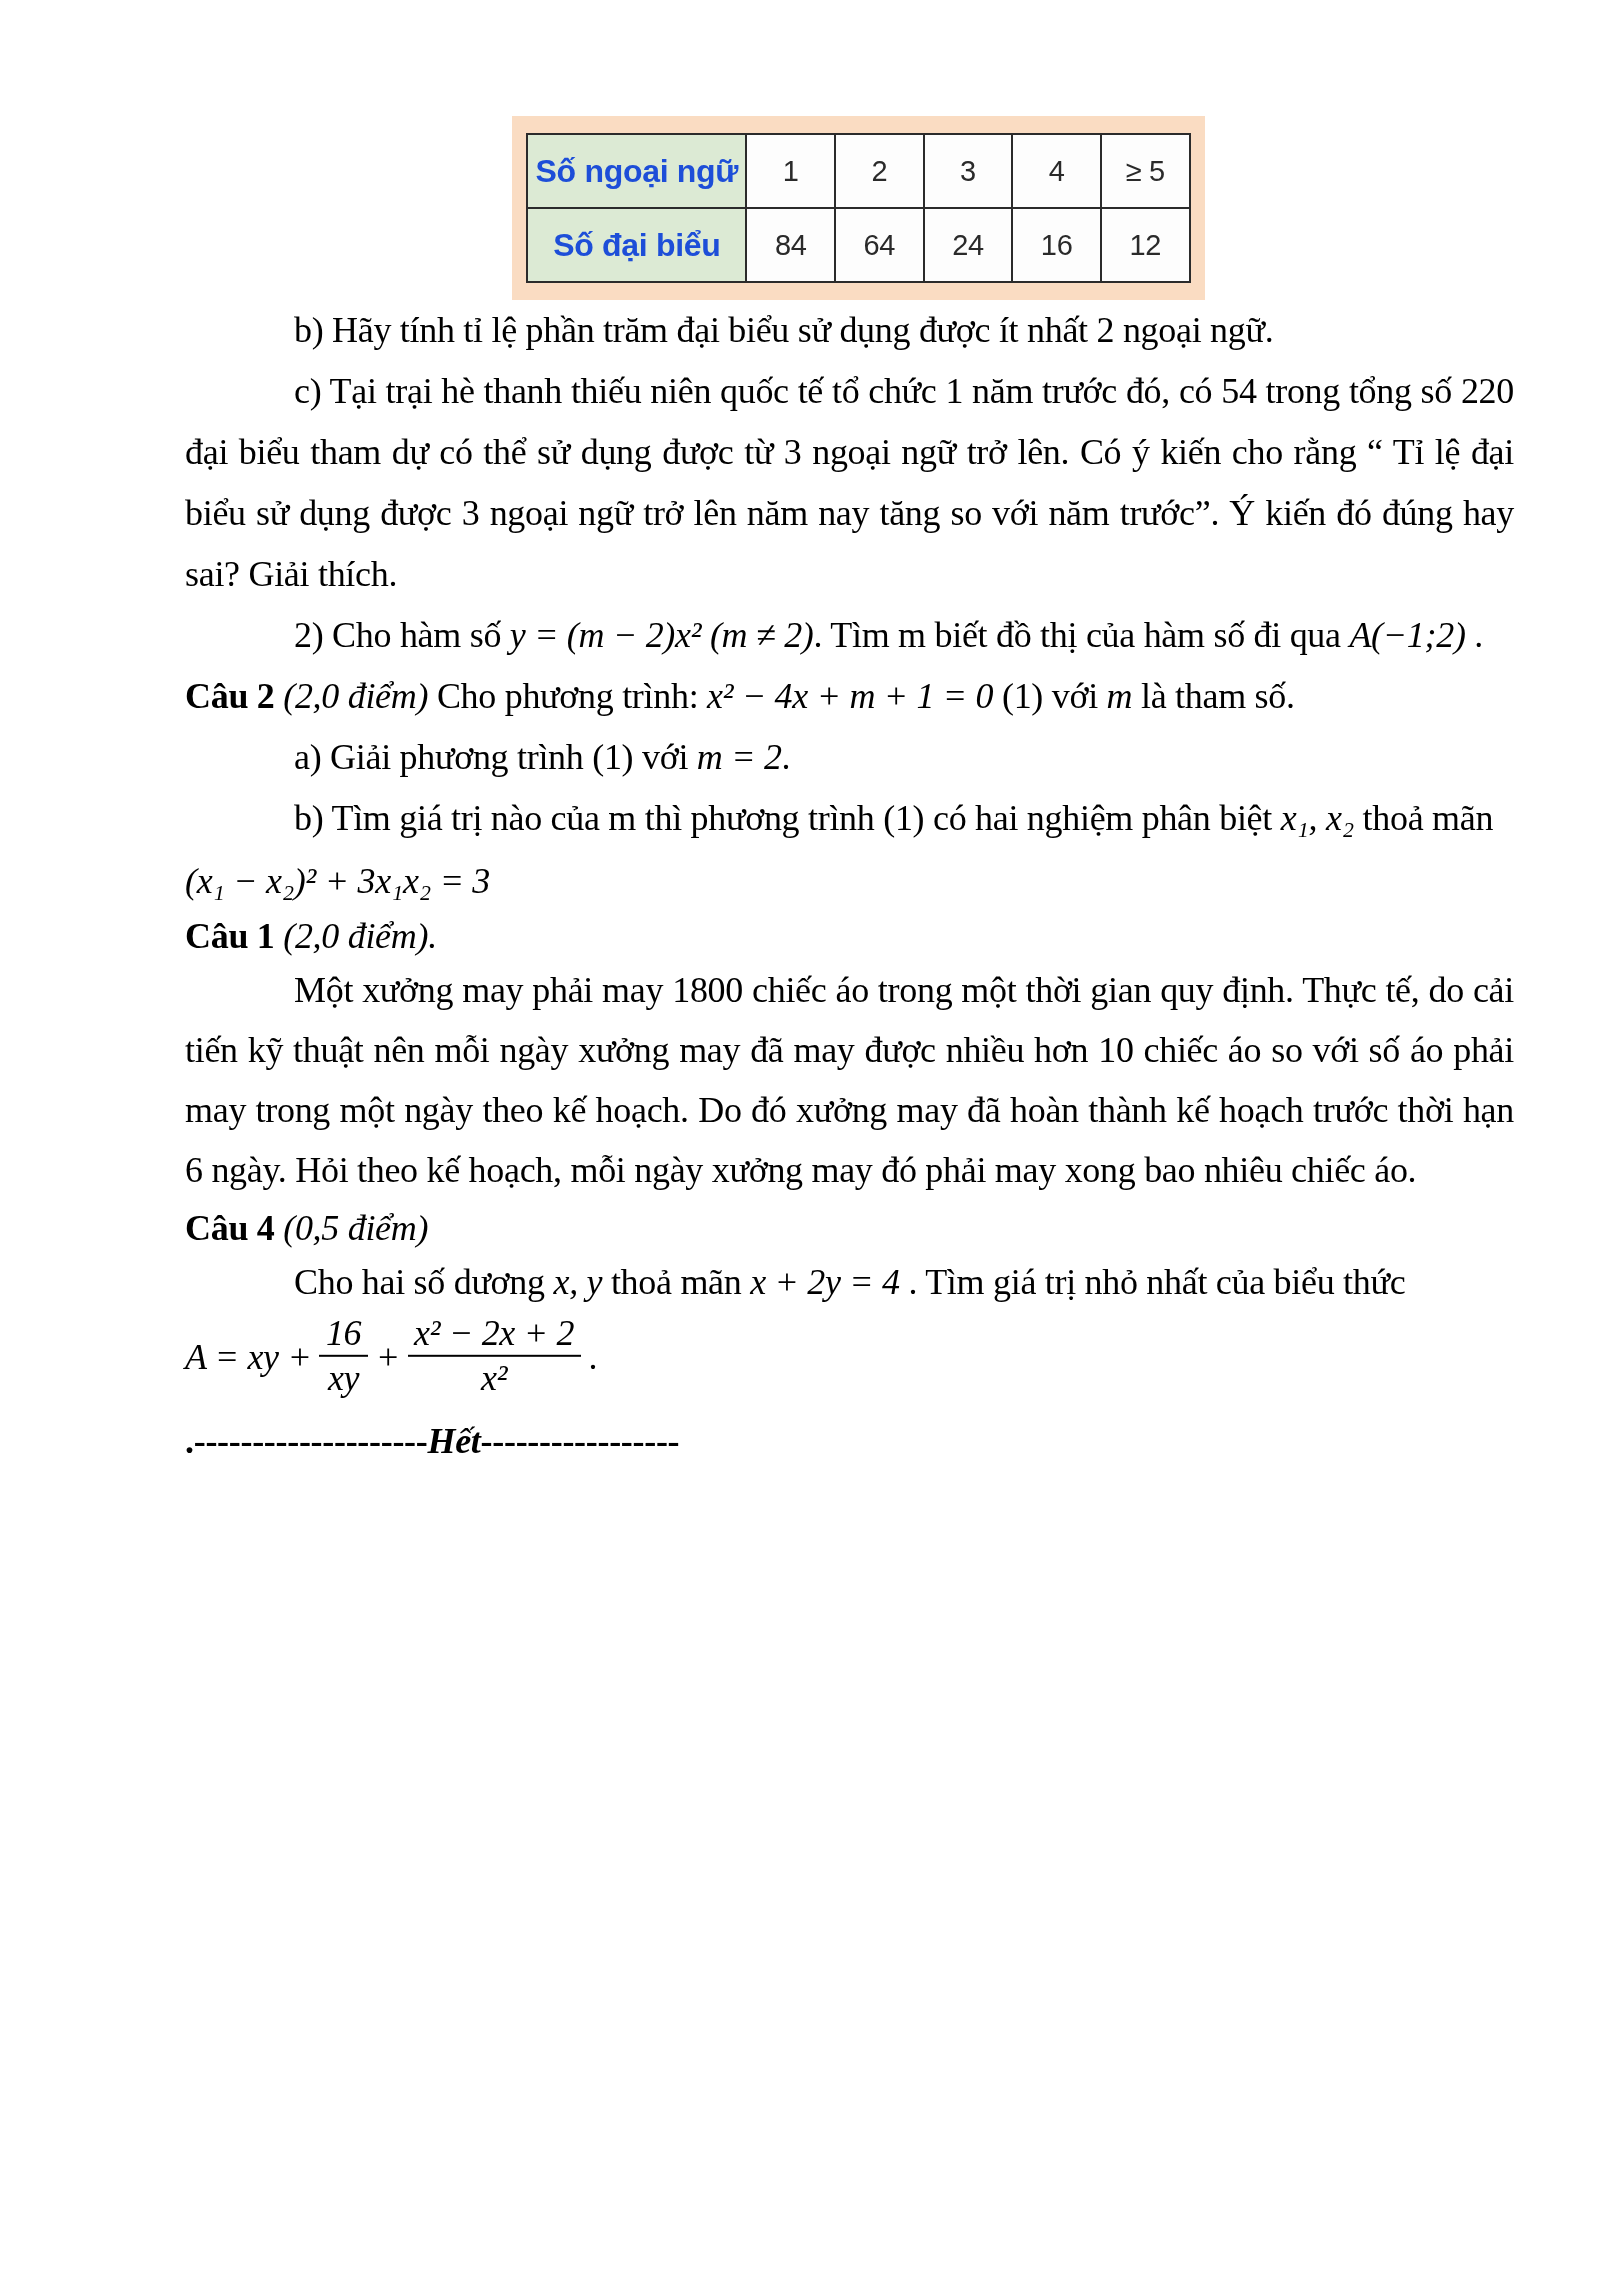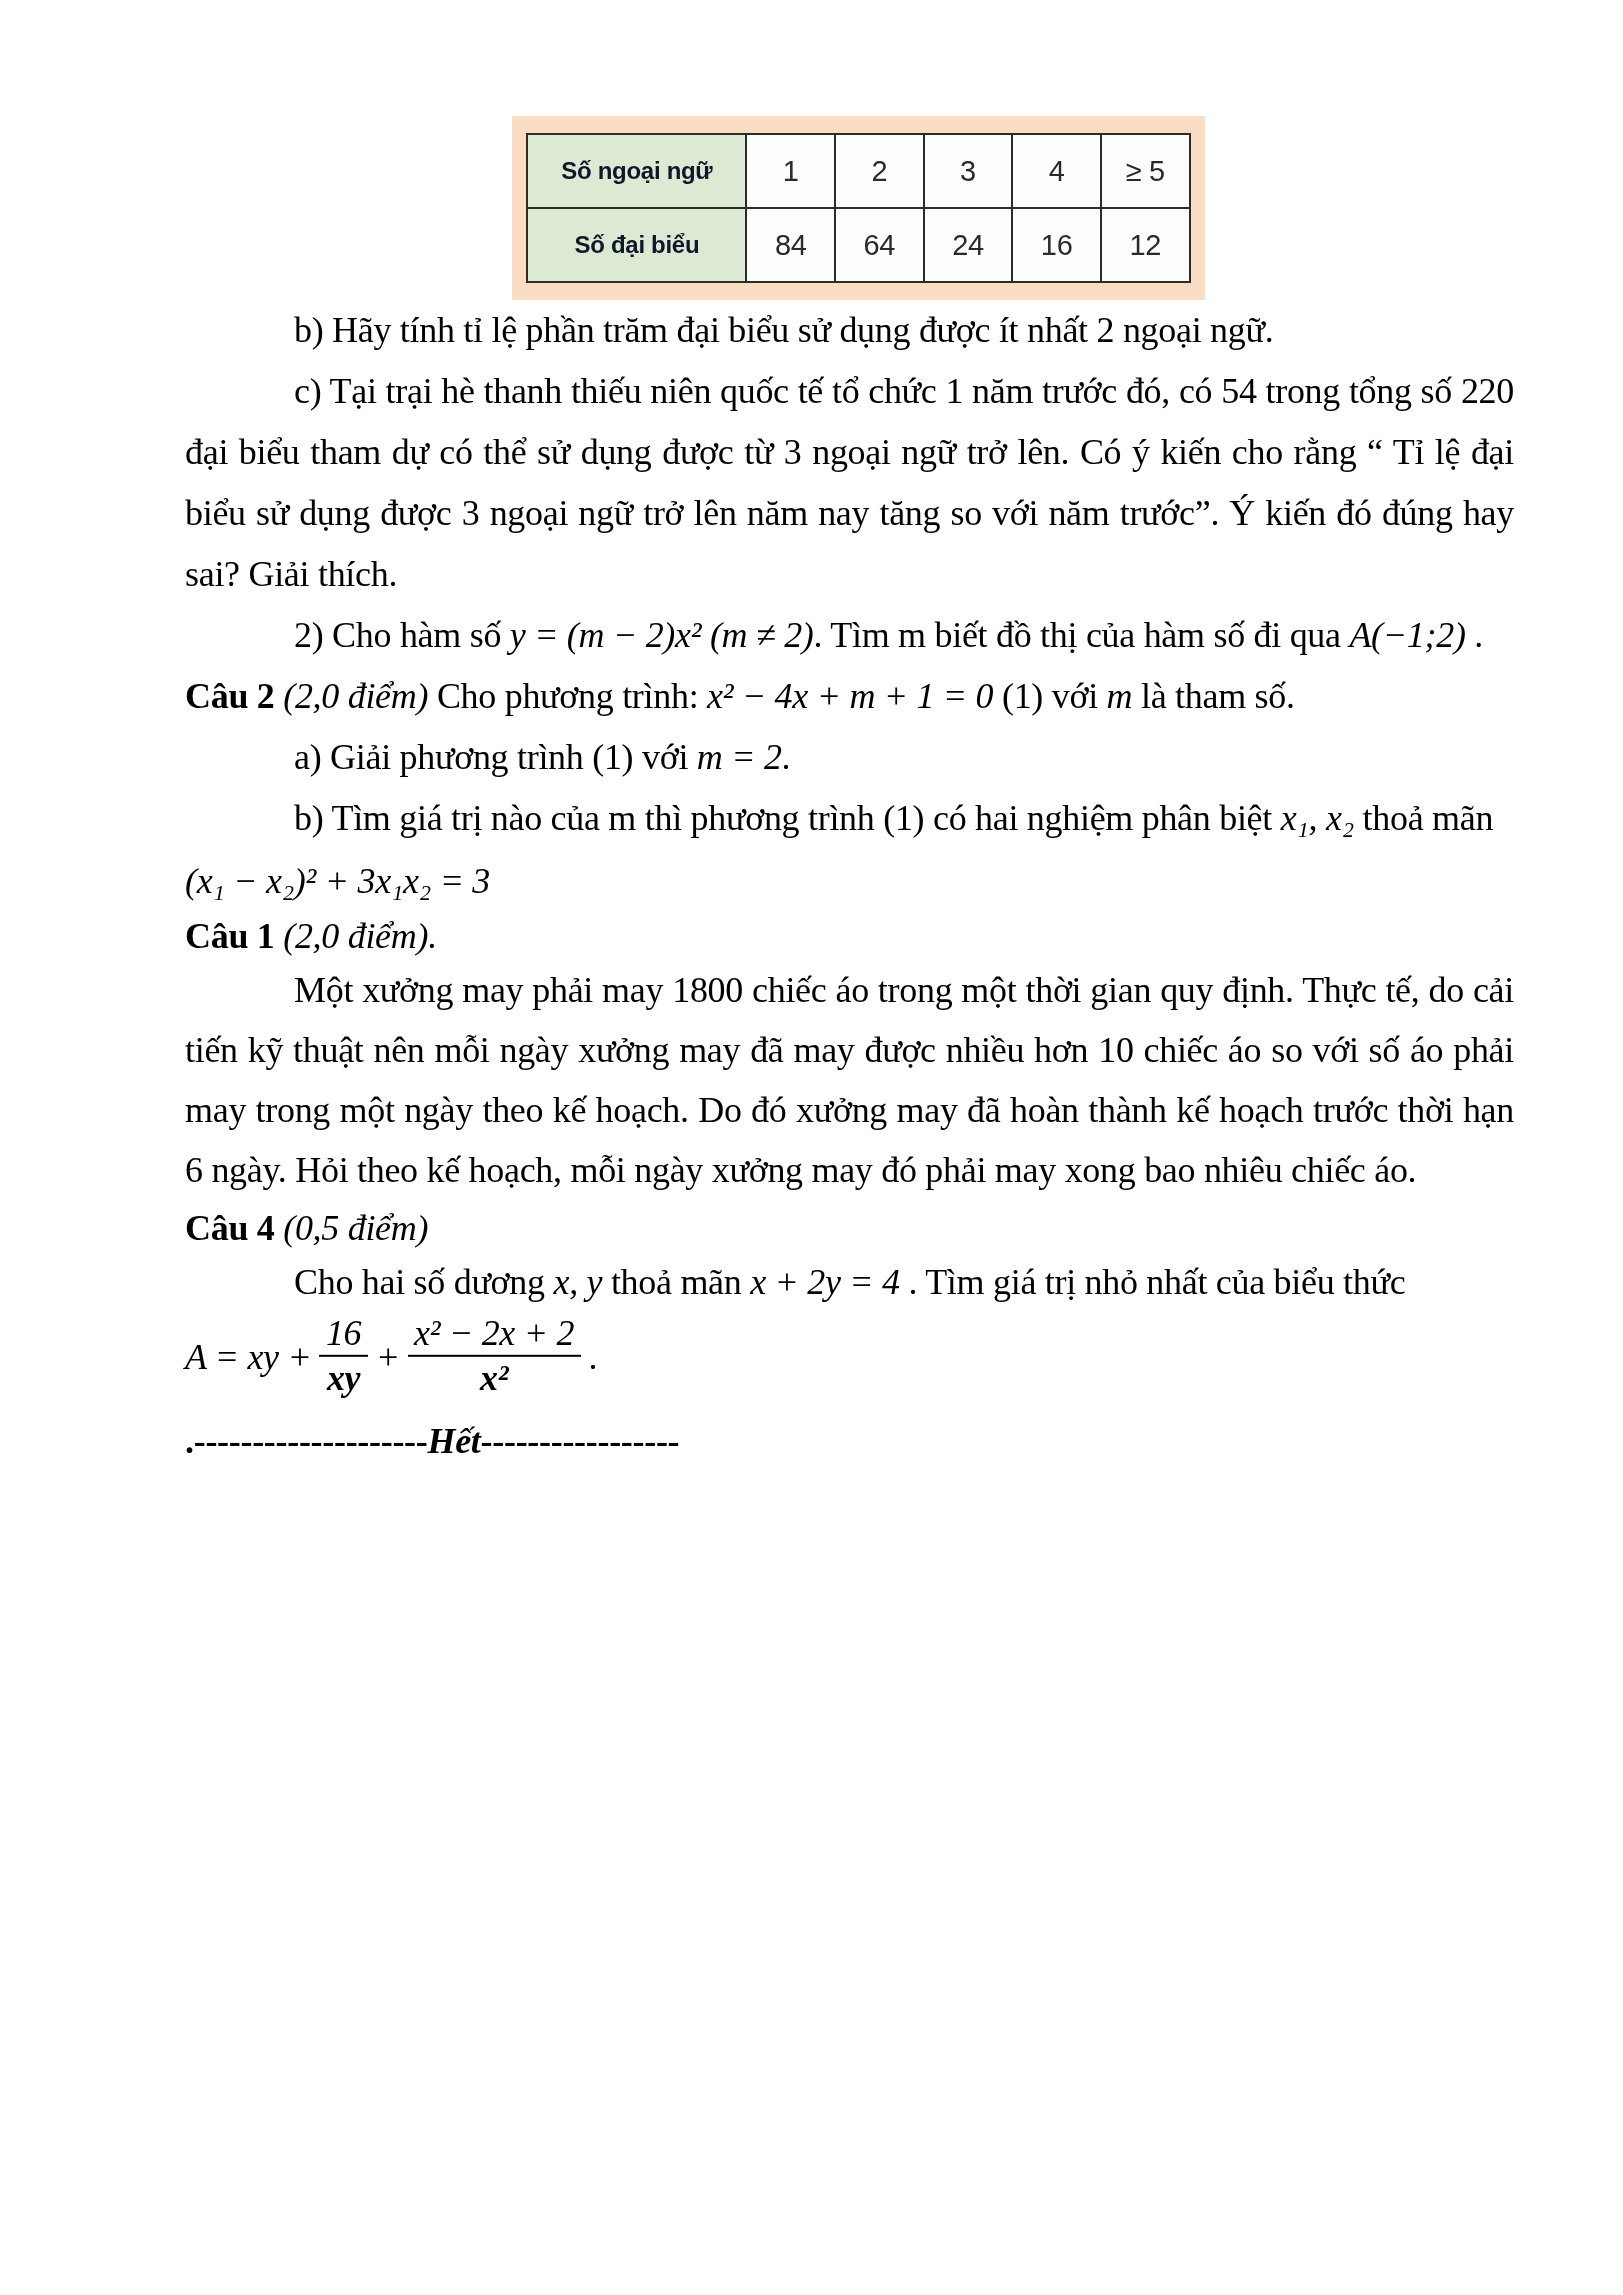--- a/index.html
+++ b/index.html
@@ -7,21 +7,21 @@
     position:relative; width:1623px; height:2295px; background:#ffffff;
     font-family:"Liberation Serif","DejaVu Serif",serif; font-size:36px; color:#000;
     letter-spacing:-0.3px; overflow:hidden;
   }
   .content { position:absolute; left:185px; top:0; width:1329px; }
 
   
   .table-frame { margin:116px 0 0 327px; width:693px; background:#fadcc2; padding:17px 14.4px; box-sizing:border-box; }
   table.freq { border-collapse:collapse; width:100%; font-family:"Liberation Sans","DejaVu Sans",sans-serif; table-layout:fixed; }
   table.freq td { border:2.6px solid #2b2b2b; height:70px; text-align:center; vertical-align:middle; background:#fdfdfd; font-size:29px; color:#2a2a2a; }
-  table.freq td.hd { background:#dcead4; font-weight:bold; font-size:24px; color:#0f172a; }
+  table.freq td.hd { background:#dcead4; font-weight:bold; font-size:32px; color:#1d4ed8; }
   table.freq col.chd { width:219px; }
 
   
   p { margin:0; }
   .p15 { line-height:61px; }
   .first { margin-top:18.3px; }
   .ind { text-indent:109px; }
   .one { white-space:nowrap; }
   .just { text-align:justify; }
   .b { font-weight:bold; }
@@ -31,21 +31,21 @@
   .f3line { line-height:64px; }
   .c3head { line-height:47px; }
   .c3body { line-height:60px; }
   .c4head { line-height:50px; margin-top:2.6px; }
   .c4intro { line-height:59px; }
 
   
   .formula-line { margin-top:5.2px; }
   .frac { display:inline-block; vertical-align:middle; text-align:center; margin:0 7.9px; transform:translateY(-5.2px); }
   .frac .fn, .frac .fd { display:block; line-height:1.12; padding:1.3px 6.5px; }
-  .frac .fd { border-top:2.6px solid #000;font-weight:bold; }
+  .frac .fd { border-top:2.6px solid #000; }
 
   .het { margin-top:15.7px; text-align:left; font-weight:bold; line-height:42px; }
 </style>
 </head>
 <body>
 
 <div class="page">
   <div class="content">
 
     <div class="table-frame" style="background: rgb(250, 220, 194);">

